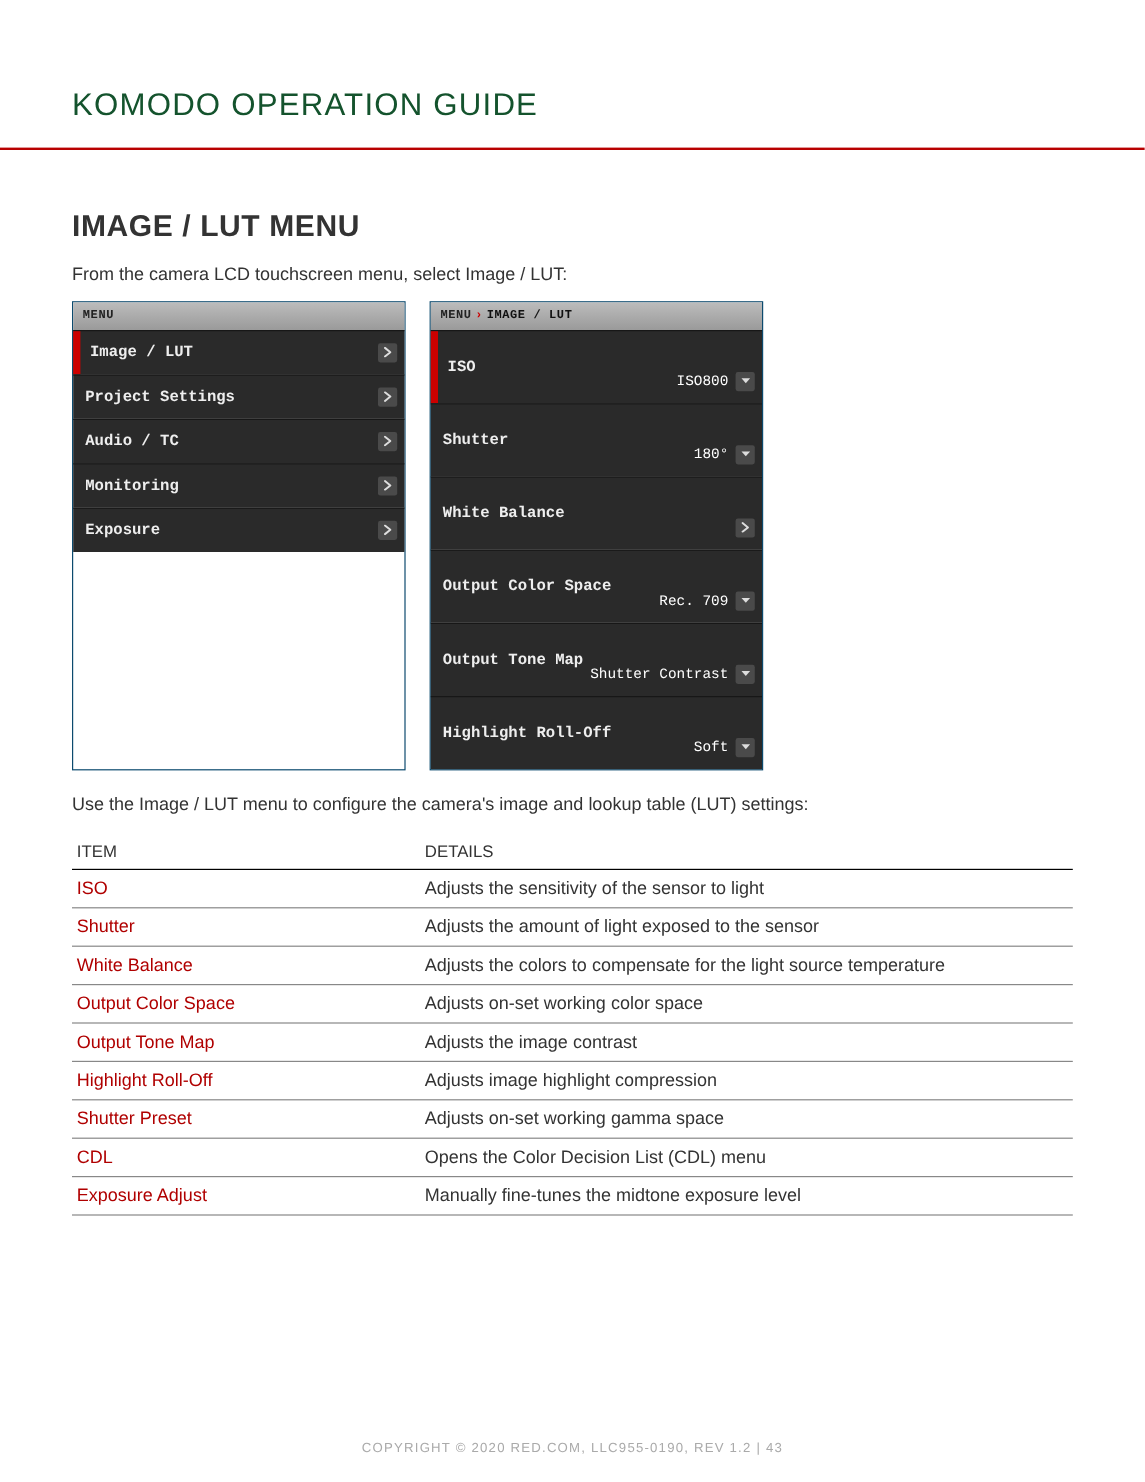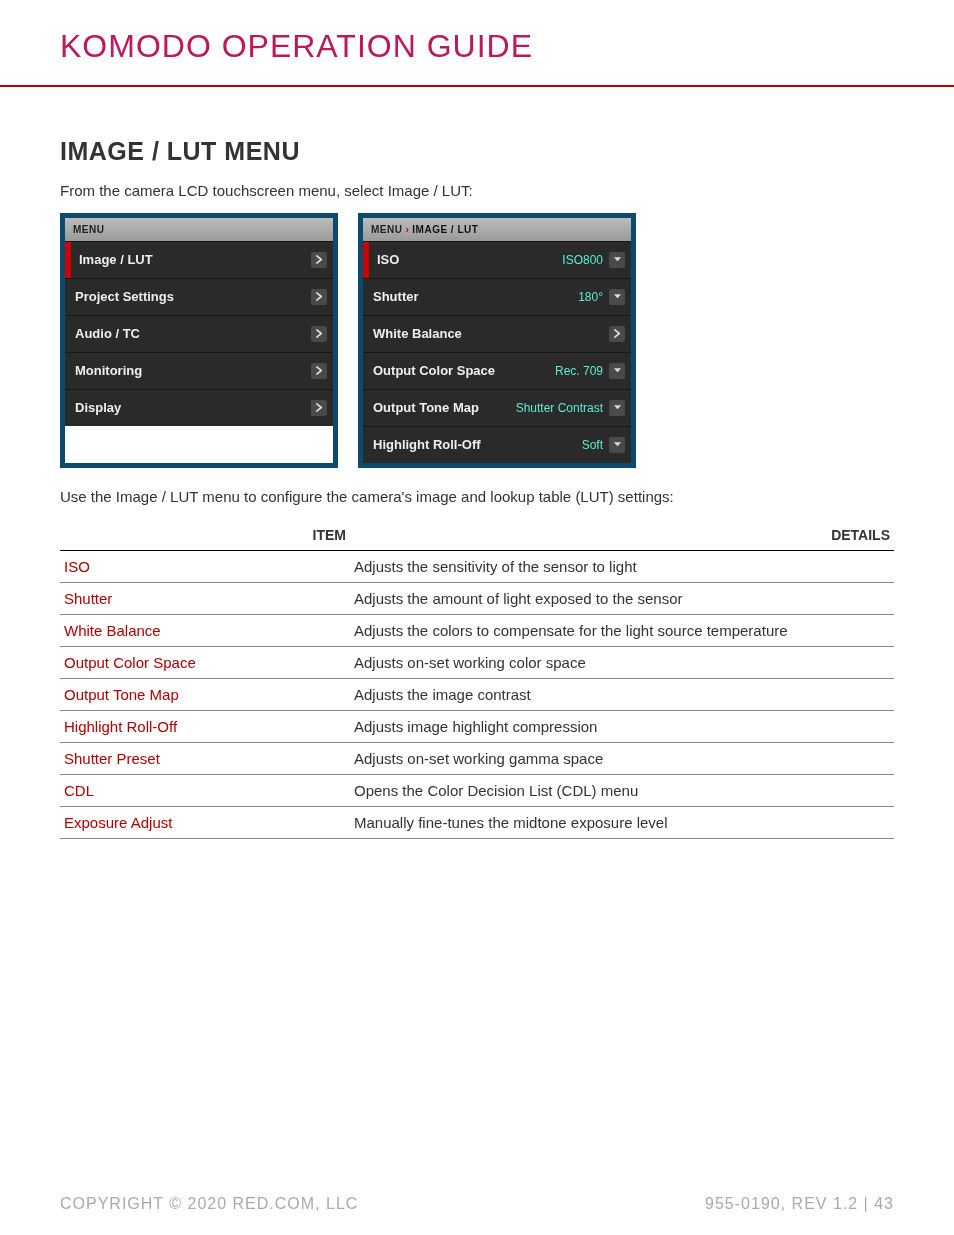--- a/index.html
+++ b/index.html
@@ -8,25 +8,26 @@
     width: 954px;
     height: 1235px;
     background: #fff;
     position: relative;
     color: #333;
   }
   .page {
     padding: 28px 60px 0 60px;
   }
   .header-title {
-    font-size: 32px;
+    font-size: 26px;
     font-weight: 300;
     letter-spacing: 1px;
-    color: #be185d;
+    color: #14532d;
     margin-bottom: 20px;
+    margin-top: 44px;
   }
   .red-rule {
     border: none;
     border-top: 2px solid #b80000;
     margin: 0 -60px 50px -60px;
   }
   .section-title {
     font-size: 25px;
     font-weight: 700;
     letter-spacing: 0.5px;
@@ -37,22 +38,22 @@
     line-height: 1.5;
     margin-bottom: 10px;
   }
   .menus-row {
     display: flex;
     gap: 20px;
     margin: 8px 0 18px 0;
   }
   .menu-panel {
     width: 278px;
-    border: 5px solid #0c4a6e;
-    font-family: Liberation Sans, sans-serif;
+    border: 1px solid #0c4a6e;
+    font-family: Liberation Mono, monospace;
   }
   .menu-header {
     background: linear-gradient(#bcbcbc, #9a9a9a);
     color: #222;
     font-size: 10px;
     font-weight: 700;
     padding: 6px 8px;
     letter-spacing: 0.5px;
   }
   .menu-header .crumb-sep { color: #c00; padding: 0 3px; font-size: 10px;}
@@ -84,59 +85,60 @@
     align-items: center; justify-content: center;
     border-radius: 2px;
   }
   .chev-box svg { width: 9px; height: 9px; }
   .value-group {
     display: inline-flex;
     align-items: center;
     gap: 6px;
     font-weight: 400;
     font-size: 12px;
-    color: #5eead4;
+    color: #ffffff;
+    margin-top: 24px;
   }
   .dd-box {
     width: 16px; height: 16px;
     background: #4a4a4a;
     display: inline-flex;
     align-items: center; justify-content: center;
     border-radius: 2px;
   }
   .dd-box svg { width: 9px; height: 7px; }
 
   table.details {
     width: 100%;
     border-collapse: collapse;
     margin-top: 12px;
     font-size: 15px;
   }
   table.details th {
-    text-align: right;
-    font-weight: 700;
+    text-align: left;
+    font-weight: 400;
     padding: 7px 4px;
     border-bottom: 1.5px solid #000;
     font-size: 14px;
   }
   table.details td {
     padding: 7px 4px;
     border-bottom: 1px solid #888;
     vertical-align: top;
   }
   table.details td.item-cell { color: #b00000; width: 290px; }
 
   .footer {
     position: absolute;
     bottom: 22px;
     left: 60px;
     right: 60px;
     display: flex;
-    justify-content: space-between;
-    font-size: 16px;
+    justify-content: center;
+    font-size: 11px;
     color: #aaa;
     letter-spacing: 1px;
   }
 </style>
 </head>
 <body>
 
 <div class="page">
   <div class="header-title">KOMODO OPERATION GUIDE</div>
   <hr class="red-rule">
@@ -175,21 +177,21 @@
           </div>
           <div class="menu-item">
             <span>Monitoring</span>
             <span class="chev-box">
               <svg viewBox="0 0 10 10">
                 <path d="M2 1 L7 5 L2 9" stroke="#ddd" stroke-width="1.8" fill="none" stroke-linecap="round" stroke-linejoin="round"></path>
               </svg>
             </span>
           </div>
           <div class="menu-item">
-            <span>Display</span>
+            <span>Exposure</span>
             <span class="chev-box">
               <svg viewBox="0 0 10 10">
                 <path d="M2 1 L7 5 L2 9" stroke="#ddd" stroke-width="1.8" fill="none" stroke-linecap="round" stroke-linejoin="round"></path>
               </svg>
             </span>
           </div>
         </div>
     </div>
 
     <div class="menu-panel">

